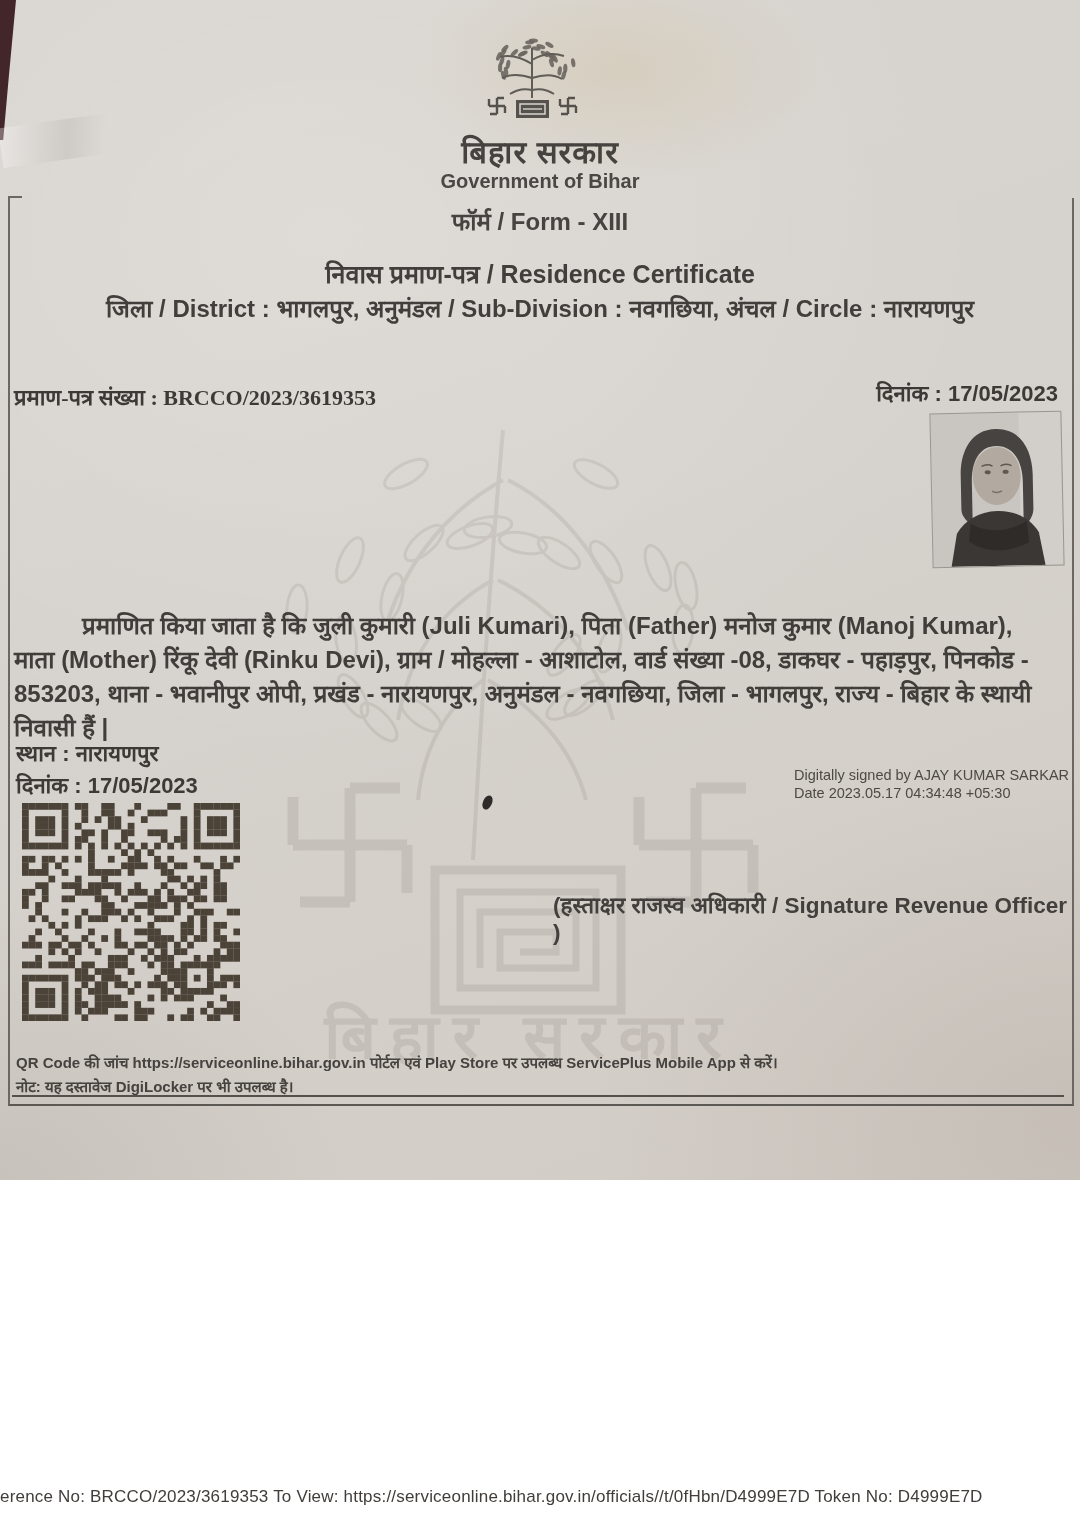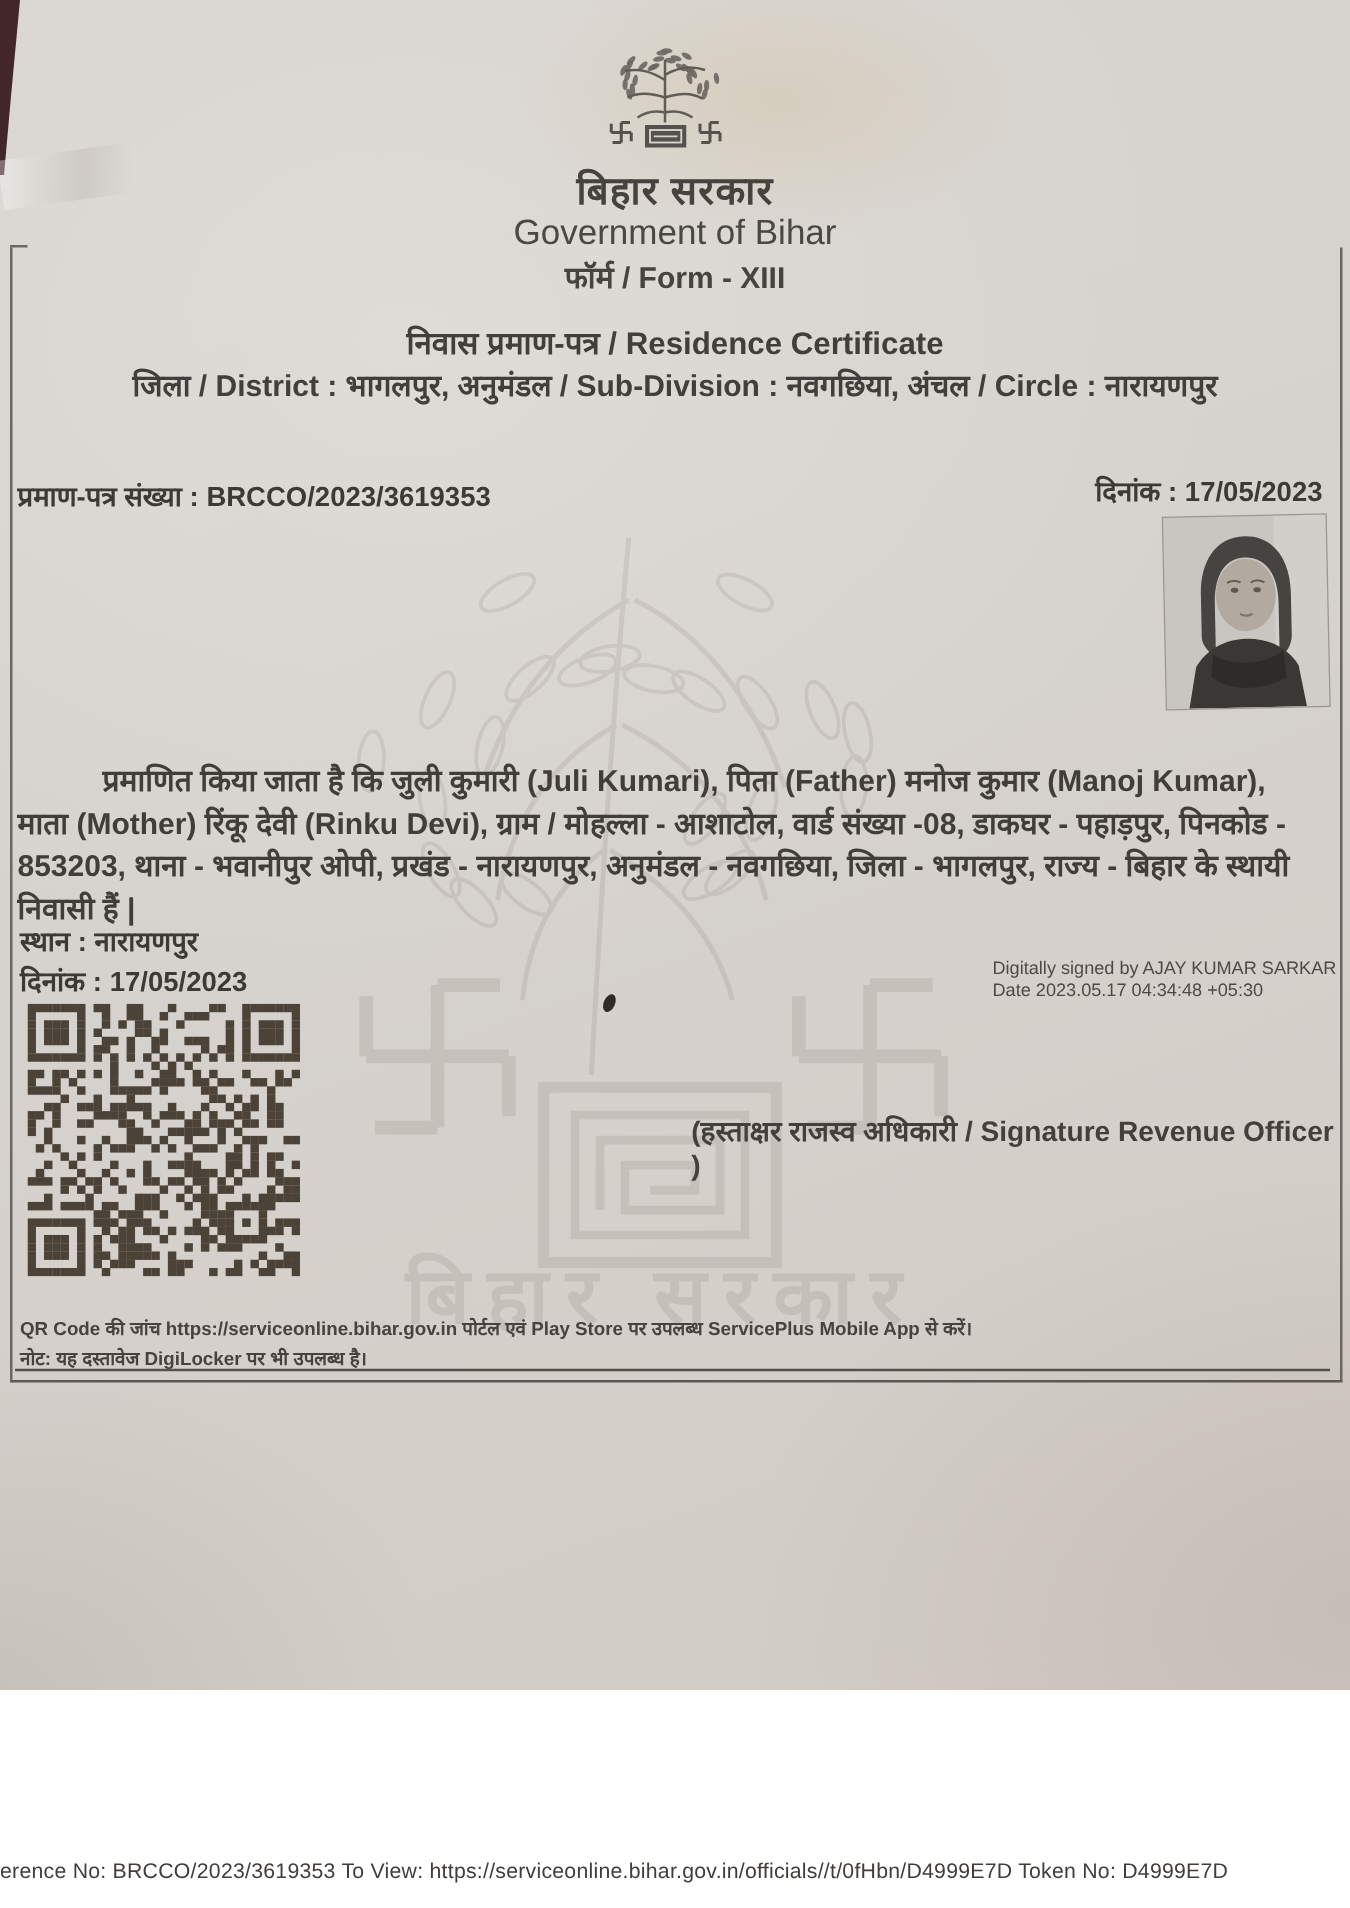--- a/index.html
+++ b/index.html
@@ -1,42 +1,42 @@
 <!DOCTYPE html>
 <html><head>
 <meta charset="utf-8">
 <style>
   html,body{margin:0;padding:0;}
   body{width:1080px;height:1526px;overflow:hidden;
        font-family:"Liberation Sans","DejaVu Sans",sans-serif;}
-  .page{position:relative;width:1080px;height:1352px;
+  .page{position:relative;width:1080px;height:1180px;
         background:
           radial-gradient(ellipse 300px 160px at 57% 6%, rgba(197,174,120,.22), rgba(197,174,120,0) 70%),
           radial-gradient(ellipse 900px 700px at 30% 20%, rgba(255,255,255,.20), rgba(255,255,255,0) 75%),
           radial-gradient(ellipse 700px 500px at 100% 95%, rgba(120,105,90,.14), rgba(120,105,90,0) 70%),
           radial-gradient(ellipse 500px 400px at 0% 100%, rgba(110,100,90,.12), rgba(110,100,90,0) 70%),
           linear-gradient(160deg,#d8d4cf 0%,#d6d2cd 45%,#d2ccc5 100%);
         color:#3d3a37;}
   .abs{position:absolute;}
   .ctr{left:0;right:0;text-align:center;}
   .torn-edge{left:0;top:0;width:16px;height:140px;background:#43262a;
              clip-path:polygon(0 0,100% 0,55% 55%,20% 100%,0 100%);}
   .crease{left:0;top:118px;width:150px;height:40px;
           background:linear-gradient(100deg,rgba(255,255,255,.35),rgba(90,80,70,.10) 45%,rgba(255,255,255,0) 70%);
           transform:rotate(-8deg);}
   .hdr-hi{top:130px;font-size:31px;font-weight:600;color:#45423f;letter-spacing:1px;}
-  .hdr-en{top:170px;font-size:28px;font-weight:400;color:#4a4744;}
+  .hdr-en{top:170px;font-size:20px;font-weight:700;color:#4a4744;}
   .hdr-form{top:204px;font-size:24px;font-weight:700;color:#464340;}
   .doc-title{top:256px;font-size:25px;font-weight:700;color:#413e3b;}
   .district{top:291px;font-size:24px;font-weight:700;color:#413e3b;}
   .box{left:8px;top:198px;width:1062px;height:906px;
        border-left:2px solid #6b6763;border-right:2px solid #6b6763;border-bottom:2px solid #5c5854;}
   .box::before{content:"";position:absolute;left:-2px;top:-2px;width:14px;height:2px;background:#6b6763;}
   .inner-rule{left:12px;top:1095px;width:1052px;height:0;border-top:2px solid #55504c;}
-  .cert-no{left:14px;top:381px;font-size:22px;font-weight:700;color:#3c3936;}
+  .cert-no{left:14px;top:381px;font-size:22px;font-weight:700;color:#3c3936;font-family:Liberation Serif, serif;}
   .cert-date{right:22px;top:377px;font-size:22px;font-weight:700;color:#3c3936;}
   .photo{left:932px;top:413px;width:130px;height:153px;transform:rotate(-1.2deg);
          outline:1px solid #9a968f;background:#c9c6c2;}
   .body-par{left:14px;top:609px;width:1042px;font-size:24px;line-height:34px;
             font-weight:600;color:#403d3a;text-indent:68px;}
   .place{left:16px;top:737px;font-size:22px;font-weight:700;color:#3c3936;}
   .date2{left:16px;top:769px;font-size:22px;font-weight:700;color:#3c3936;}
   .digsig{left:794px;top:766px;width:300px;font-size:14.5px;line-height:18px;color:#4d4a46;}
   .qr{left:22px;top:803px;width:218px;height:218px;}
   .sig-caption{left:553px;top:889px;font-size:22.5px;font-weight:700;color:#423f3c;}

